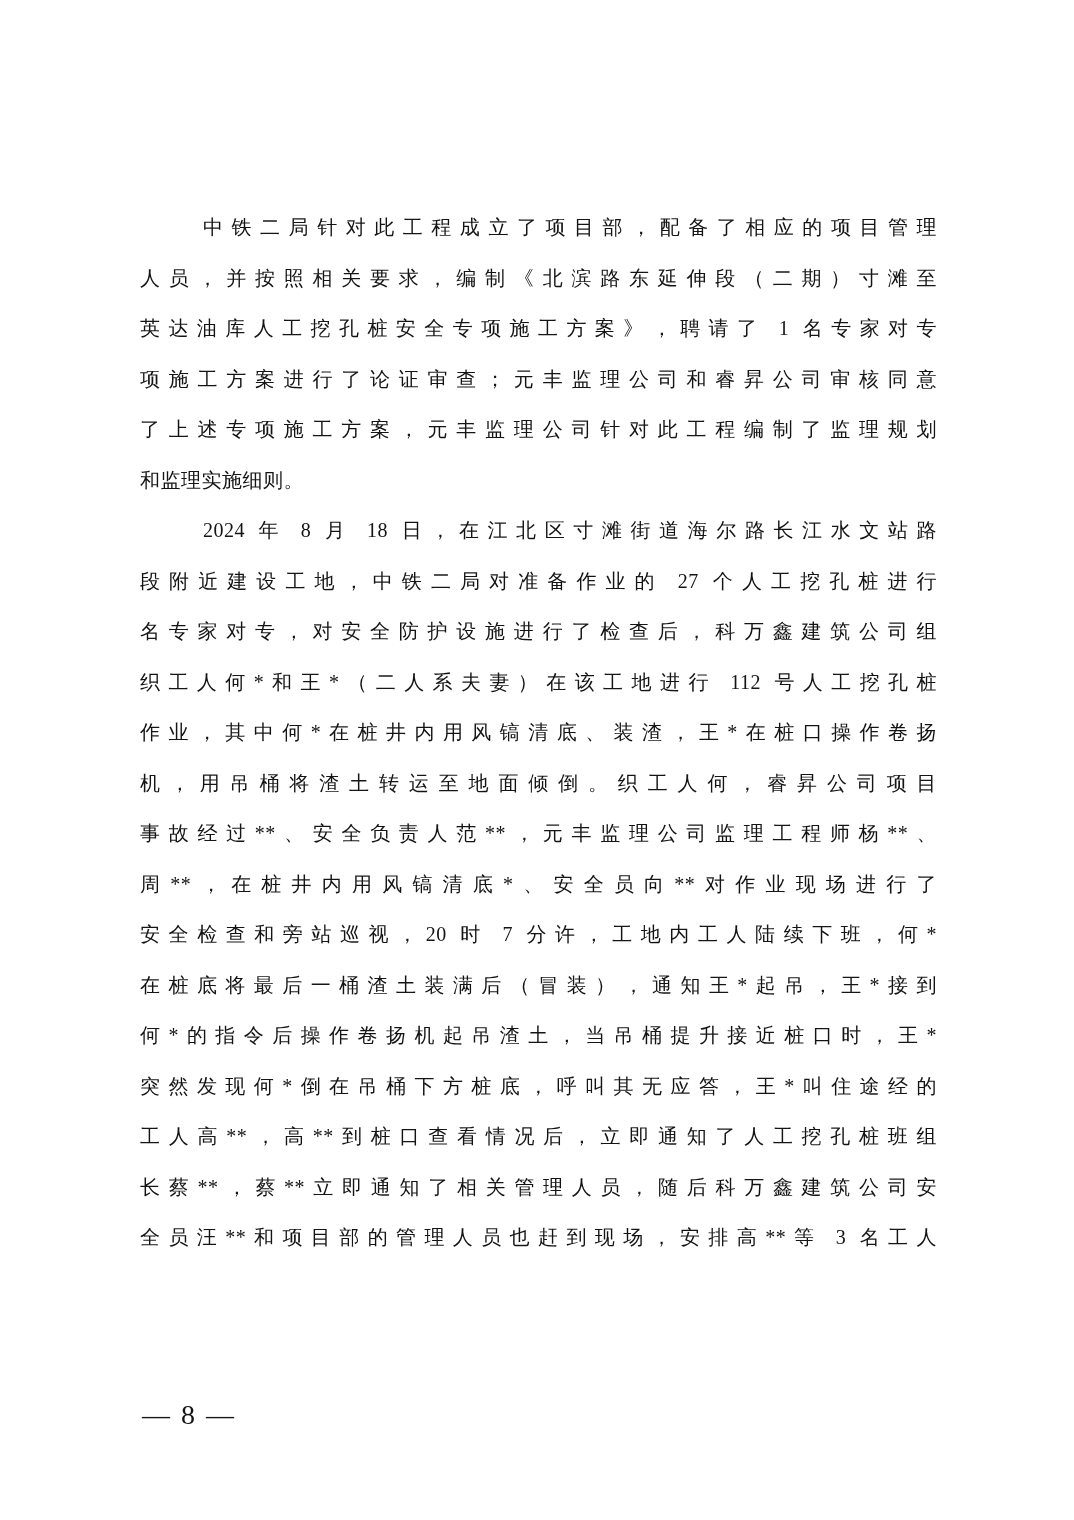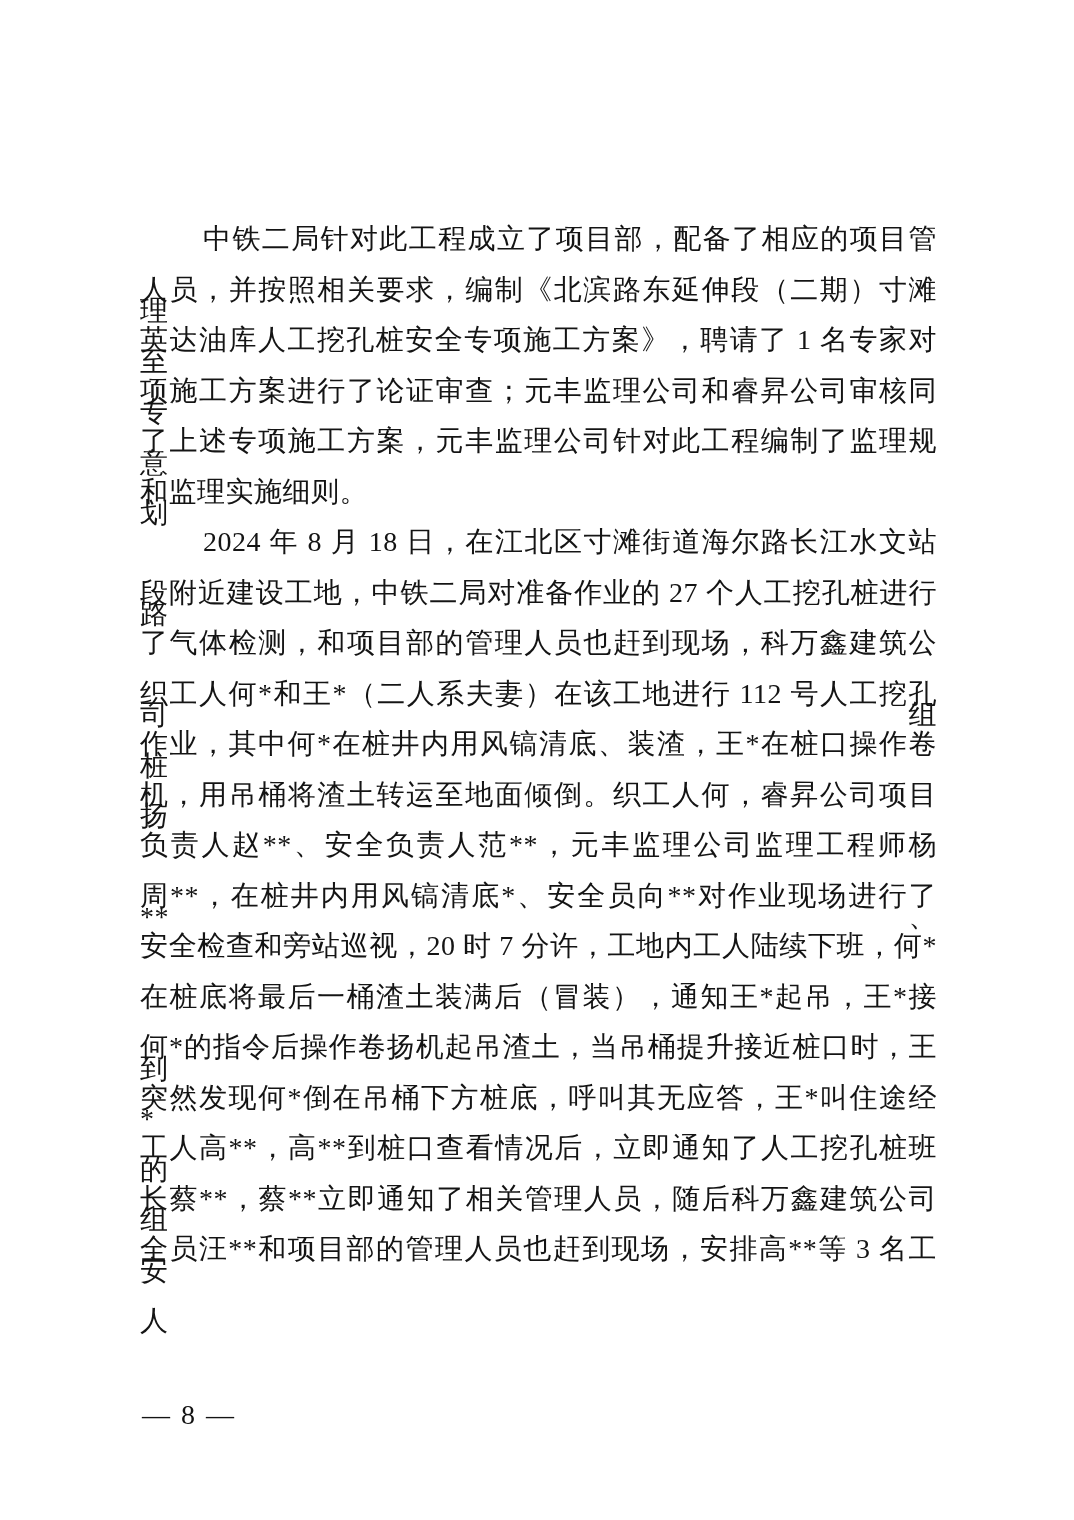--- a/index.html
+++ b/index.html
@@ -22,22 +22,22 @@
     background: #ffffff;
     overflow: hidden;
   }
   .content {
     position: absolute;
     left: 140px;
     top: 203px;
     width: 797px;
   }
   .ln {
-    font-size: 28px;
-    line-height: 72px;
+    font-size: 20px;
+    line-height: 48px;
     height: 50.5px;
     text-align: justify;
     text-align-last: justify;
     white-space: normal;
     letter-spacing: 0.5px;
   }
   .ln.first {
     text-indent: 63px;
   }
   .ln.end {
@@ -71,25 +71,25 @@
       <div class="ln">英达油库人工挖孔桩安全专项施工方案》，聘请了 1 名专家对专</div>
       <div class="ln">项施工方案进行了论证审查；元丰监理公司和睿昇公司审核同意</div>
       <div class="ln">了上述专项施工方案，元丰监理公司针对此工程编制了监理规划</div>
       <div class="ln end">和监理实施细则。</div>
     </div>
 
 
     <div>
       <div class="ln first">2024 年 8 月 18 日，在江北区寸滩街道海尔路长江水文站路</div>
       <div class="ln">段附近建设工地，中铁二局对准备作业的 27 个人工挖孔桩进行</div>
-      <div class="ln">了气体检测，和项目部的管理人员也赶到现场，科万鑫建筑公司组</div>
+      <div class="ln">名专家对专，对安全防护设施进行了检查后，科万鑫建筑公司组</div>
       <div class="ln">织工人何*和王*（二人系夫妻）在该工地进行 112 号人工挖孔桩</div>
       <div class="ln">作业，其中何*在桩井内用风镐清底、装渣，王*在桩口操作卷扬</div>
       <div class="ln">机，用吊桶将渣土转运至地面倾倒。织工人何，睿昇公司项目</div>
-      <div class="ln">负责人赵**、安全负责人范**，元丰监理公司监理工程师杨**、</div>
+      <div class="ln">事故经过**、安全负责人范**，元丰监理公司监理工程师杨**、</div>
       <div class="ln">周**，在桩井内用风镐清底*、安全员向**对作业现场进行了</div>
       <div class="ln">安全检查和旁站巡视，20 时 7 分许，工地内工人陆续下班，何*</div>
       <div class="ln">在桩底将最后一桶渣土装满后（冒装），通知王*起吊，王*接到</div>
       <div class="ln">何*的指令后操作卷扬机起吊渣土，当吊桶提升接近桩口时，王*</div>
       <div class="ln">突然发现何*倒在吊桶下方桩底，呼叫其无应答，王*叫住途经的</div>
       <div class="ln">工人高**，高**到桩口查看情况后，立即通知了人工挖孔桩班组</div>
       <div class="ln">长蔡**，蔡**立即通知了相关管理人员，随后科万鑫建筑公司安</div>
       <div class="ln">全员汪**和项目部的管理人员也赶到现场，安排高**等 3 名工人</div>
     </div>
 

